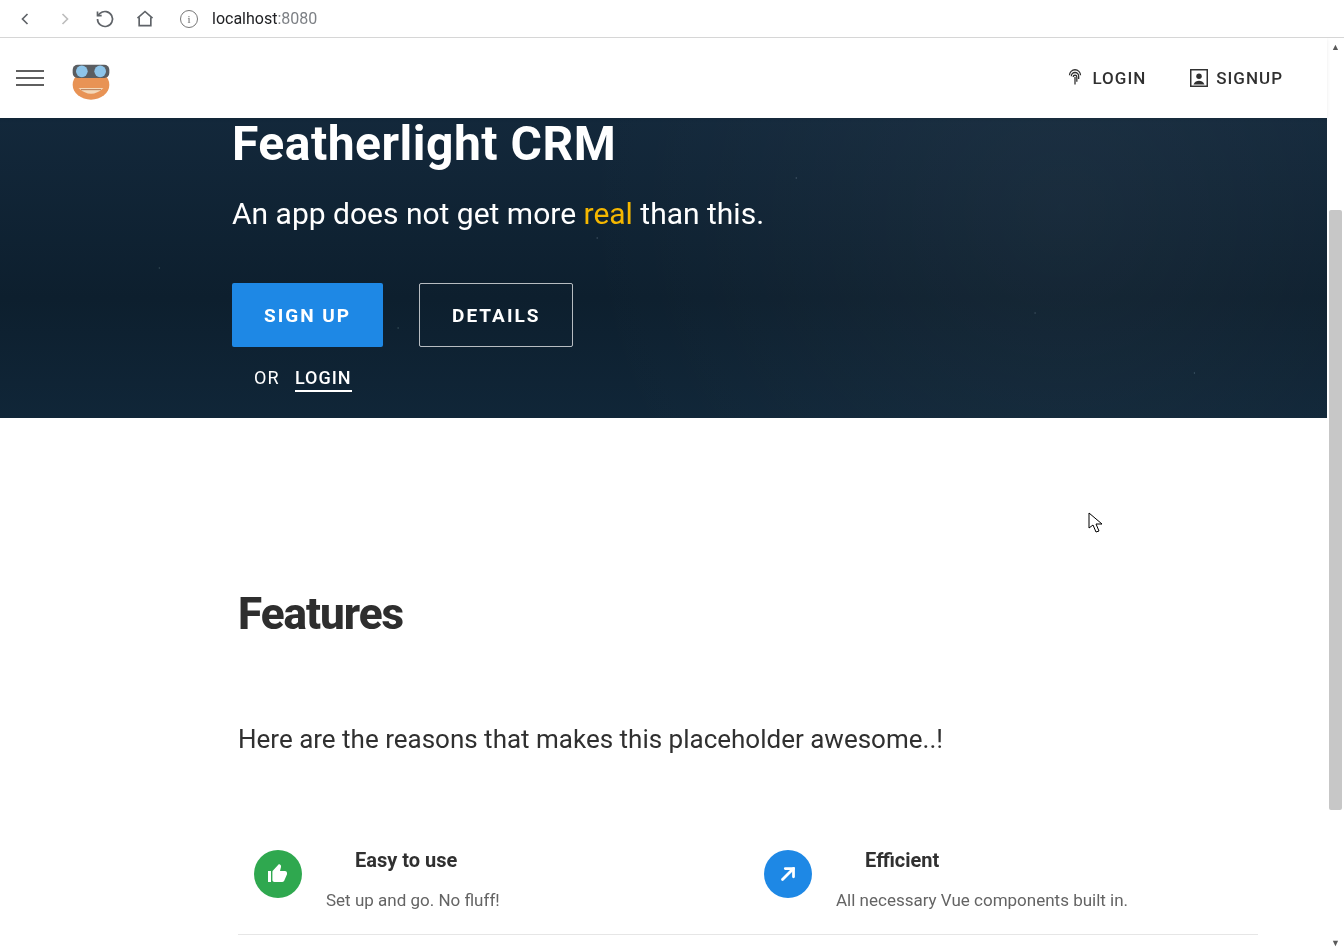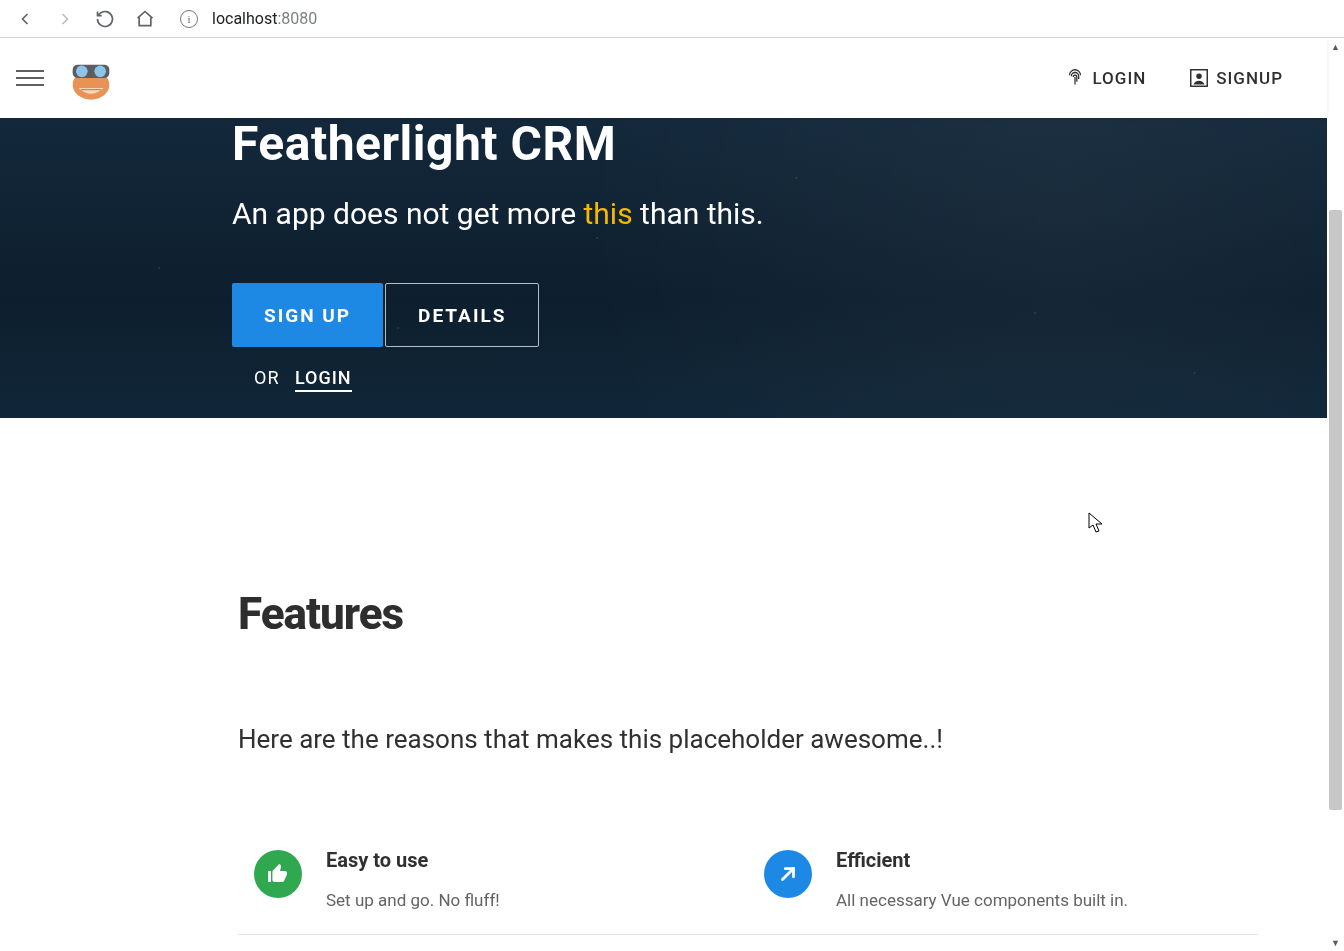--- a/index.html
+++ b/index.html
@@ -46,38 +46,38 @@
     radial-gradient(1px 1px at 60% 20%, #abc, transparent),
     radial-gradient(1px 1px at 78% 65%, #9ab, transparent),
     radial-gradient(1px 1px at 45% 40%, #abc, transparent),
     radial-gradient(1px 1px at 90% 85%, #9bc, transparent);
   opacity:.45;}
 
 .hero-inner { position:relative; z-index:1; padding-left:232px; padding-top:17px; color:#fff;}
 .hero h1 { font-size:48px; font-weight:700; position:relative; top:-20px; white-space:nowrap; letter-spacing:.5px;}
 .tagline { font-size:30px; font-weight:400; margin-top:4px;}
 .tagline .accent { color:#f5b700; }
-.cta-row { margin-top:52px; display:flex; gap:2px; align-items:center;}
+.cta-row { margin-top:52px; display:flex; gap:36px; align-items:center;}
 .btn { height:64px; padding:0 32px; display:flex; align-items:center; justify-content:center; font-size:19px; font-weight:700; letter-spacing:2px; border-radius:2px;}
 .btn.primary { background:#1e88e5; color:#fff; }
 .btn.outline { border:1px solid rgba(255,255,255,.7); color:#fff; background:transparent;text-align:right;}
 .or-login { margin-top:20px; padding-left:22px; font-size:18px; letter-spacing:1px;}
 .or-login a { color:#fff; text-decoration:none; border-bottom:2px solid #fff; padding-bottom:2px; margin-left:10px; font-weight:500;}
 
 
 .features { position:absolute; top:380px; left:0; right:17px; padding:170px 0 0 0;}
 .features .wrap { width:1020px; margin-left:238px;}
 .features h2 { font-size:44px; font-weight:800; color:#2e2e2e; letter-spacing:-1px;}
 .features .lead { font-size:26px; color:#303030; margin-top:84px;}
 .feat-grid { display:grid; grid-template-columns:1fr 1fr; margin-top:80px; width:1020px;}
 .feat { display:flex; gap:24px; padding:14px 10px 24px 16px; border-bottom:1px solid #e6e6e6; align-items:flex-start; }
 .feat .ic { width:48px; height:48px; border-radius:50%; flex:0 0 48px; display:flex; align-items:center; justify-content:center; color:#fff; margin-top:2px;}
 .ic.green{background:#2fa84f;} .ic.blue{background:#1e88e5;} .ic.amber{background:#f6b600;} .ic.red{background:#e53935;}
 .feat .txt { padding-top:0px;}
-.feat h4 { font-size:20px; font-weight:700; color:#303030; margin-bottom:18px;}
+.feat h4 { font-size:20px; font-weight:700; color:#303030; margin-bottom:18px;margin-left:29px;}
 .feat p { font-size:17px; color:#646464;}
 
 
 .cursor { position:absolute; width:16px; height:22px; pointer-events:none; z-index:50;}
 </style>
 </head>
 <body>
 
 <div class="chrome">
   <div class="nav-btn">
@@ -145,21 +145,21 @@
           <path d="M6 19c1-3 4-4 6-4s5 1 6 4" fill="#303030"></path>
         </svg>
       <span>SIGNUP</span>
     </div>
   </div>
 
   <div class="hero">
     <div class="hero-inner">
       <h1>Featherlight CRM</h1>
       <div class="tagline">
-        <span>An app does not get more </span><span class="accent">this</span><span> than this.</span>
+        <span>An app does not get more </span><span class="accent">real</span><span> than this.</span>
       </div>
       <div class="cta-row">
         <div class="btn primary">
             <span>SIGN UP</span>
           </div>
         <div class="btn outline">
             <span>DETAILS</span>
           </div>
       </div>
       <div class="or-login">

